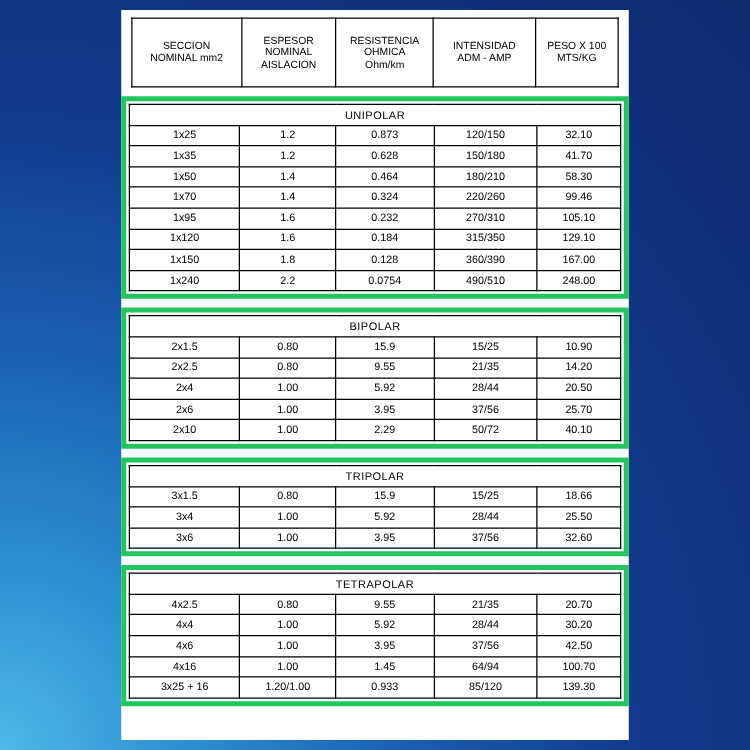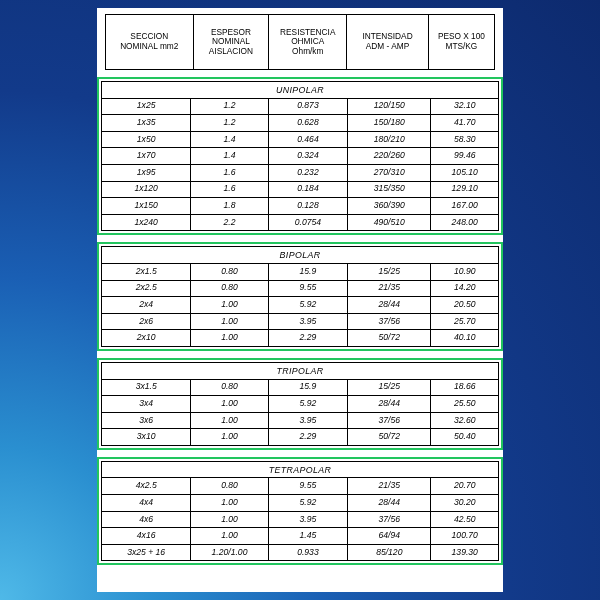--- a/index.html
+++ b/index.html
@@ -56,23 +56,22 @@
   }
   #header-table td {
     height: 50px;
     font-size: 8.3px;
     padding: 2px 1px;
   }
   #header-table td div { white-space: pre-line; }
 
   .section {
     margin-bottom: 7px;
-    border: 2px solid #22c55e;
+    border: 4px solid #22c55e;
     padding: 2px;
-    font-style: italic;
   }
   .section table.grid td {
     height: 15.6px;
   }
   .section .sect-title td {
     height: 15.6px;
     font-size: 8.8px;
     letter-spacing: 0.4px;
   }
   .col1 { width: 22.5%; }
@@ -277,27 +276,20 @@
             <td>28/44</td>
             <td>25.50</td>
           </tr>
           <tr>
             <td>3x6</td>
             <td>1.00</td>
             <td>3.95</td>
             <td>37/56</td>
             <td>32.60</td>
           </tr>
-          <tr>
-            <td>3x10</td>
-            <td>1.00</td>
-            <td>2.29</td>
-            <td>50/72</td>
-            <td>50.40</td>
-          </tr>
         </tbody>
       </table>
     </div>
 
     <div class="section">
       <table class="grid">
         <colgroup>
             <col class="col1">
             <col class="col2">
             <col class="col3">

